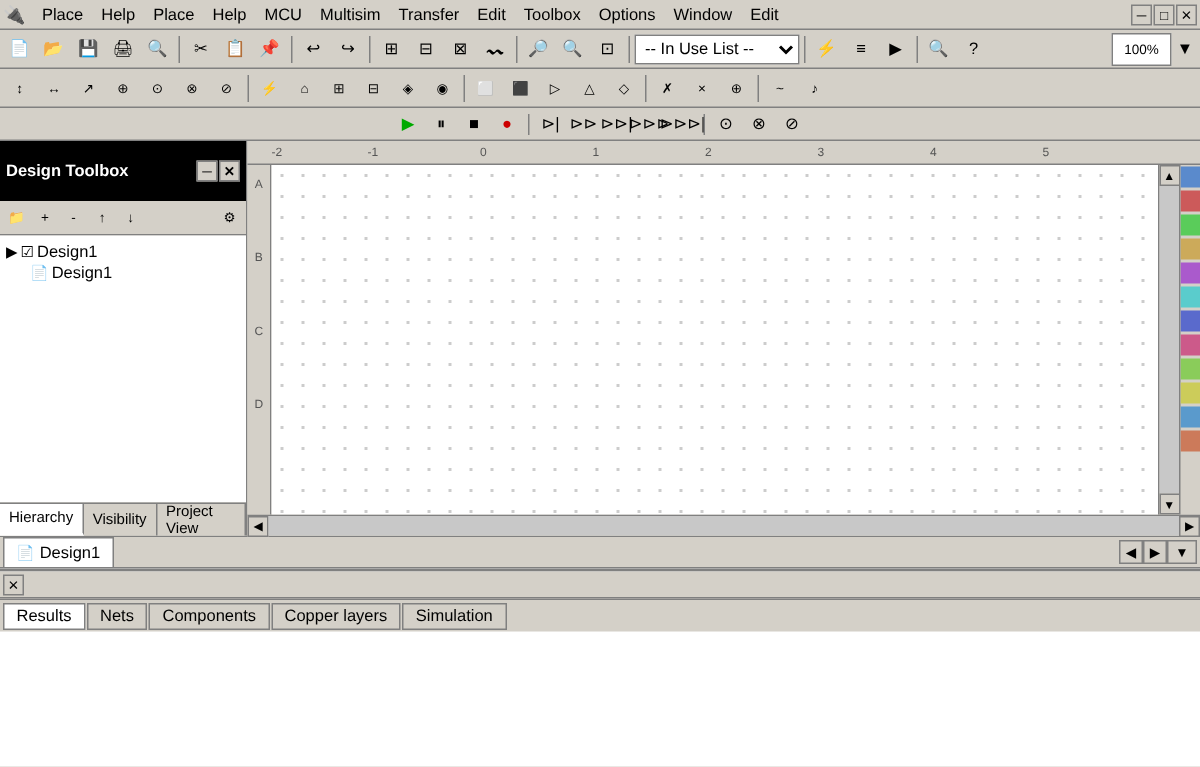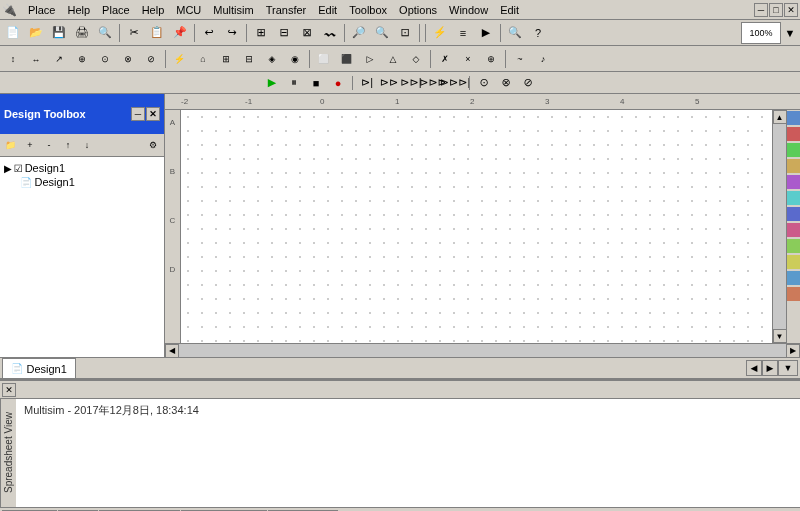--- a/index.html
+++ b/index.html
@@ -113,21 +113,21 @@
       border-right: 1px solid #808080;
       background: #d4d0c8;
       display: flex;
       flex-direction: column;
       flex-shrink: 0;
     }
     .toolbox-header {
       display: flex;
       align-items: center;
       justify-content: space-between;
-      background: #1d4ed8;
+      background: #000000;
       color: white;
       padding: 20px 4px;
       font-size: 11px;
       font-weight: bold;
       height: 19px;
     }
     .toolbox-header-btns {
       display: flex;
       gap: 1px;
     }
@@ -471,20 +471,23 @@
   <div class="toolbar-separator"></div>
   <button class="toolbar-btn">⊞</button>
   <button class="toolbar-btn">⊟</button>
   <button class="toolbar-btn">⊠</button>
   <button class="toolbar-btn">〰</button>
   <div class="toolbar-separator"></div>
   <button class="toolbar-btn">🔎</button>
   <button class="toolbar-btn">🔍</button>
   <button class="toolbar-btn">⊡</button>
   <div class="toolbar-separator"></div>
+  <select class="toolbar-dropdown">
+    <option>-- In Use List --</option>
+  </select>
   <div class="toolbar-separator"></div>
   <button class="toolbar-btn">⚡</button>
   <button class="toolbar-btn">≡</button>
   <button class="toolbar-btn">▶</button>
   <div class="toolbar-separator"></div>
   <button class="toolbar-btn">🔍</button>
   <button class="toolbar-btn">?</button>
   <div style="margin-left:auto; display:flex; gap:1px;">
     <button class="toolbar-btn" style="font-size:9px; width:40px; background:white; border:1px solid #808080;">100%</button>
     <button class="toolbar-btn" style="width:16px;">▼</button>
@@ -564,20 +567,25 @@
         <span style="font-size:10px;">☑</span>
         <span>Design1</span>
       </div>
       <div class="tree-children">
         <div class="tree-item">
           <span class="tree-icon">📄</span>
           <span>Design1</span>
         </div>
       </div>
     </div>
+    <div class="toolbox-tabs">
+      <div class="toolbox-tab active">Hierarchy</div>
+      <div class="toolbox-tab">Visibility</div>
+      <div class="toolbox-tab">Project View</div>
+    </div>
   </div>
 
   <div class="canvas-area">
 
     <div class="canvas-ruler-h" style="position:relative; padding-left:16px;">
       <span style="position:absolute; left:16px; font-size:8px; color:#555;">-2</span>
       <span style="position:absolute; left:80px; font-size:8px; color:#555;">-1</span>
       <span style="position:absolute; left:155px; font-size:8px; color:#555;">0</span>
       <span style="position:absolute; left:230px; font-size:8px; color:#555;">1</span>
       <span style="position:absolute; left:305px; font-size:8px; color:#555;">2</span>
@@ -639,26 +647,20 @@
     <div class="tab-nav-btn">▶</div>
     <div class="tab-nav-btn" style="width:20px;">▼</div>
   </div>
 </div>
 
 <div class="bottom-panel">
   <div class="bottom-panel-header">
     <div class="bottom-close-btn">✕</div>
     <span style="font-size:10px; color:#555;"></span>
   </div>
-  <div class="bottom-content">
-    <div class="bottom-side-label">Spreadsheet View</div>
-    <div class="bottom-text-area">
-      <span>Multisim  -  2017年12月8日, 18:34:14</span>
-    </div>
-  </div>
   <div class="bottom-tabs">
     <div class="bottom-tab active">Results</div>
     <div class="bottom-tab">Nets</div>
     <div class="bottom-tab">Components</div>
     <div class="bottom-tab">Copper layers</div>
     <div class="bottom-tab">Simulation</div>
   </div>
 </div>
 
 </body></html>

